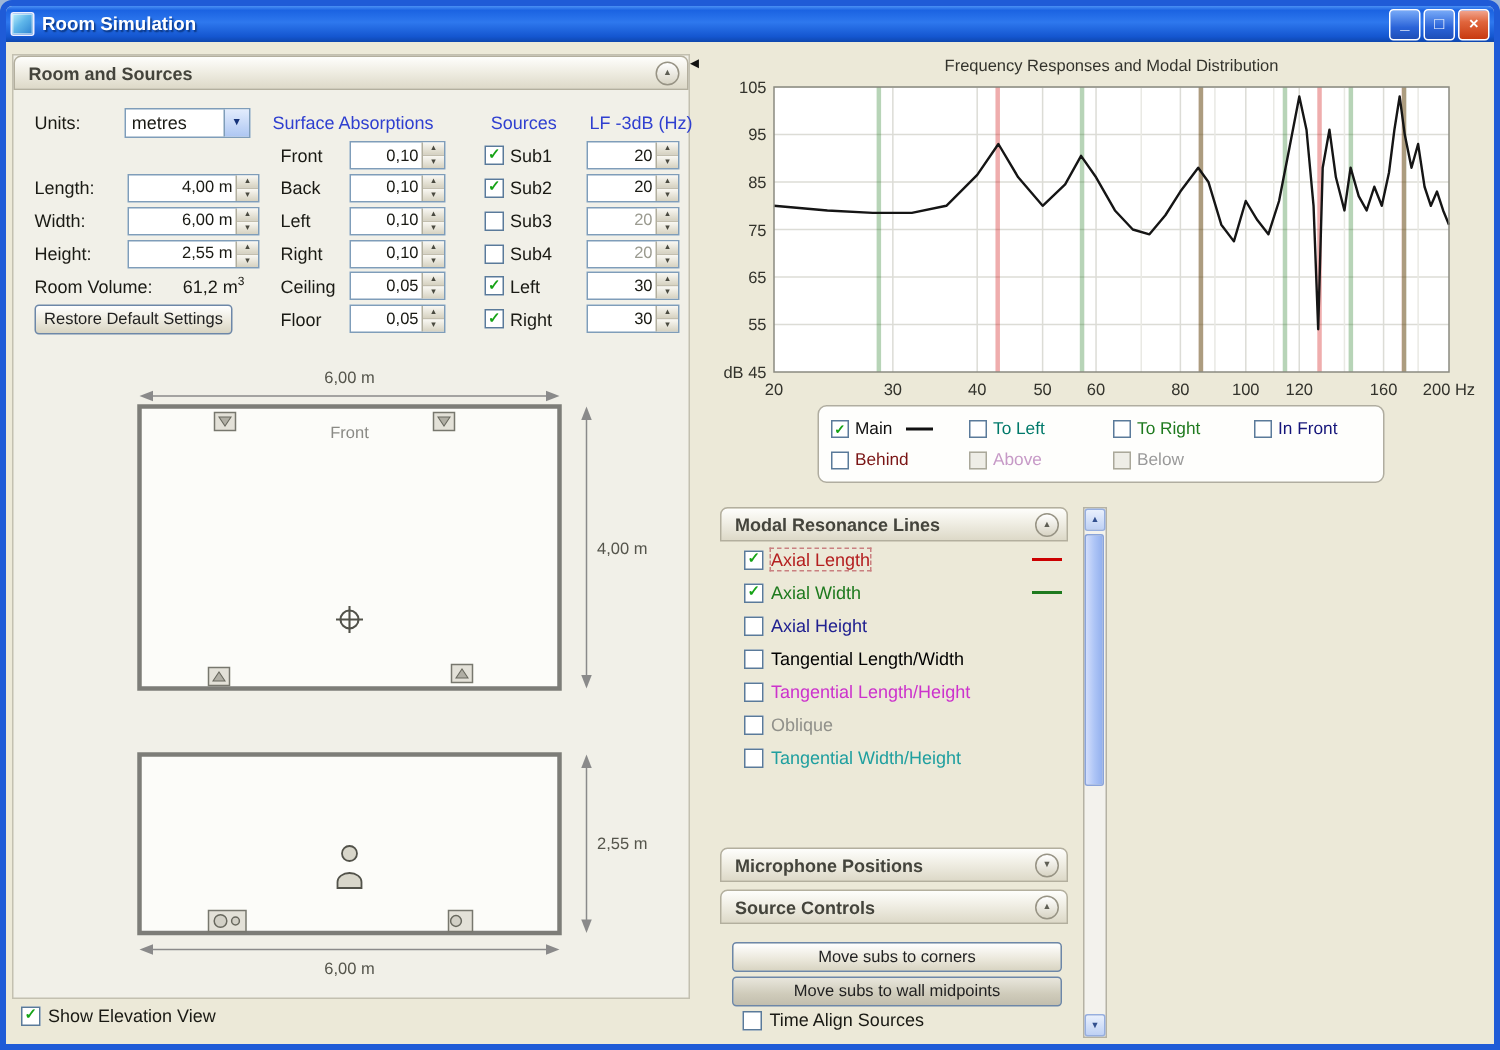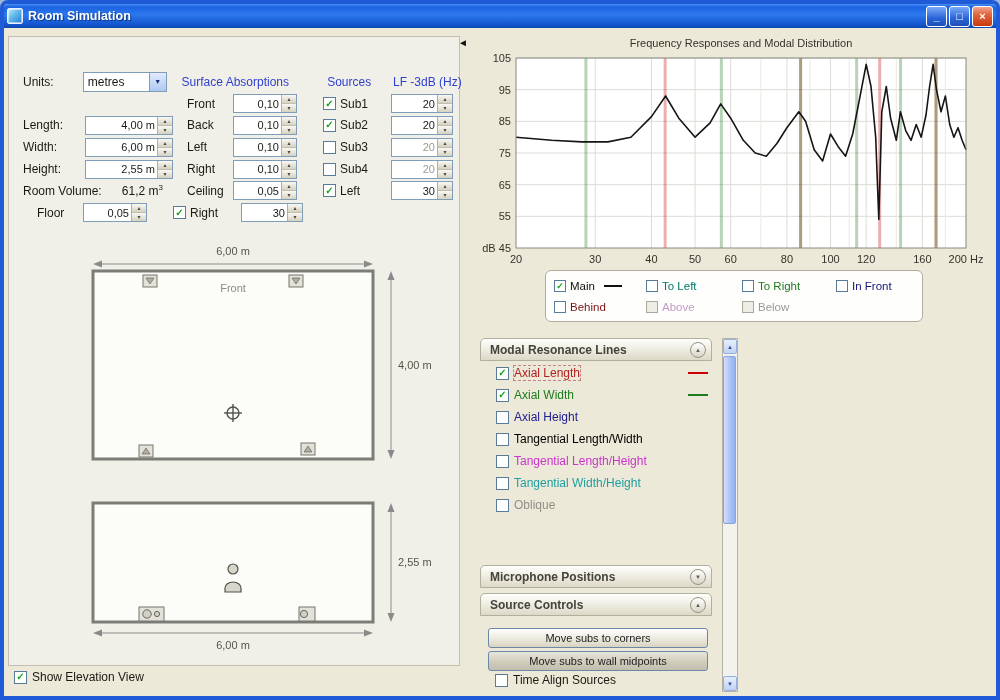--- a/index.html
+++ b/index.html
@@ -125,20 +125,24 @@
       <div class="wbtn">
           <span>□</span>
         </div>
       <div class="wbtn close">
           <span>×</span>
         </div>
     </div>
   </div>
 
   <div class="left-panel">
+    <div class="sec-hd">
+      <span>Room and Sources</span>
+      <span class="chev">▲</span>
+    </div>
 
     <div class="rs-form">
 
       <div class="frow">
         <div class="c-lab1">Units:</div>
         <div class="c-f1">
           <div class="combo">
             <div class="combo-v">metres</div>
             <div class="combo-btn">▼</div>
           </div>
@@ -300,20 +304,23 @@
         <div class="numfield c-f3">
           <div class="nfv">30</div>
           <div class="spin">
               <span class="su">▴</span>
               <span class="sd">▾</span>
             </div>
         </div>
       </div>
 
       <div class="frow">
+        <div class="btncell">
+          <div class="xpbtn restore">Restore Default Settings</div>
+        </div>
         <div class="c-sp"></div>
         <div class="c-lab2">Floor</div>
         <div class="numfield c-f2">
           <div class="nfv">0,05</div>
           <div class="spin">
               <span class="su">▴</span>
               <span class="sd">▾</span>
             </div>
         </div>
         <div class="c-sp2"></div>
@@ -506,25 +513,25 @@
     <div class="mitem">
       <span class="cb"></span>
       <span class="mlbl" style="color: #000000;">Tangential Length/Width</span>
     </div>
     <div class="mitem">
       <span class="cb"></span>
       <span class="mlbl" style="color: rgb(204, 51, 204);">Tangential Length/Height</span>
     </div>
     <div class="mitem">
       <span class="cb"></span>
+      <span class="mlbl" style="color: rgb(144, 144, 138);">Oblique</span>
+    </div>
+    <div class="mitem">
+      <span class="cb"></span>
       <span class="mlbl" style="color: rgb(31, 159, 159);">Tangential Width/Height</span>
-    </div>
-    <div class="mitem">
-      <span class="cb"></span>
-      <span class="mlbl" style="color: rgb(144, 144, 138);">Oblique</span>
     </div>
   </div>
 
   <div class="sec-hd mic-hd">
     <span>Microphone Positions</span>
     <span class="chev">▼</span>
   </div>
 
   <div class="sec-hd src-hd">
     <span>Source Controls</span>

